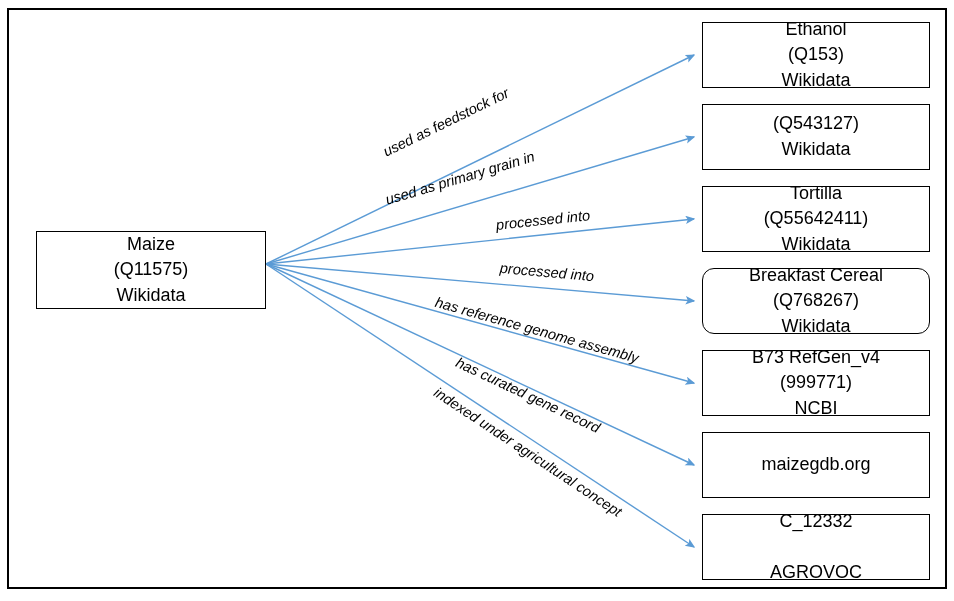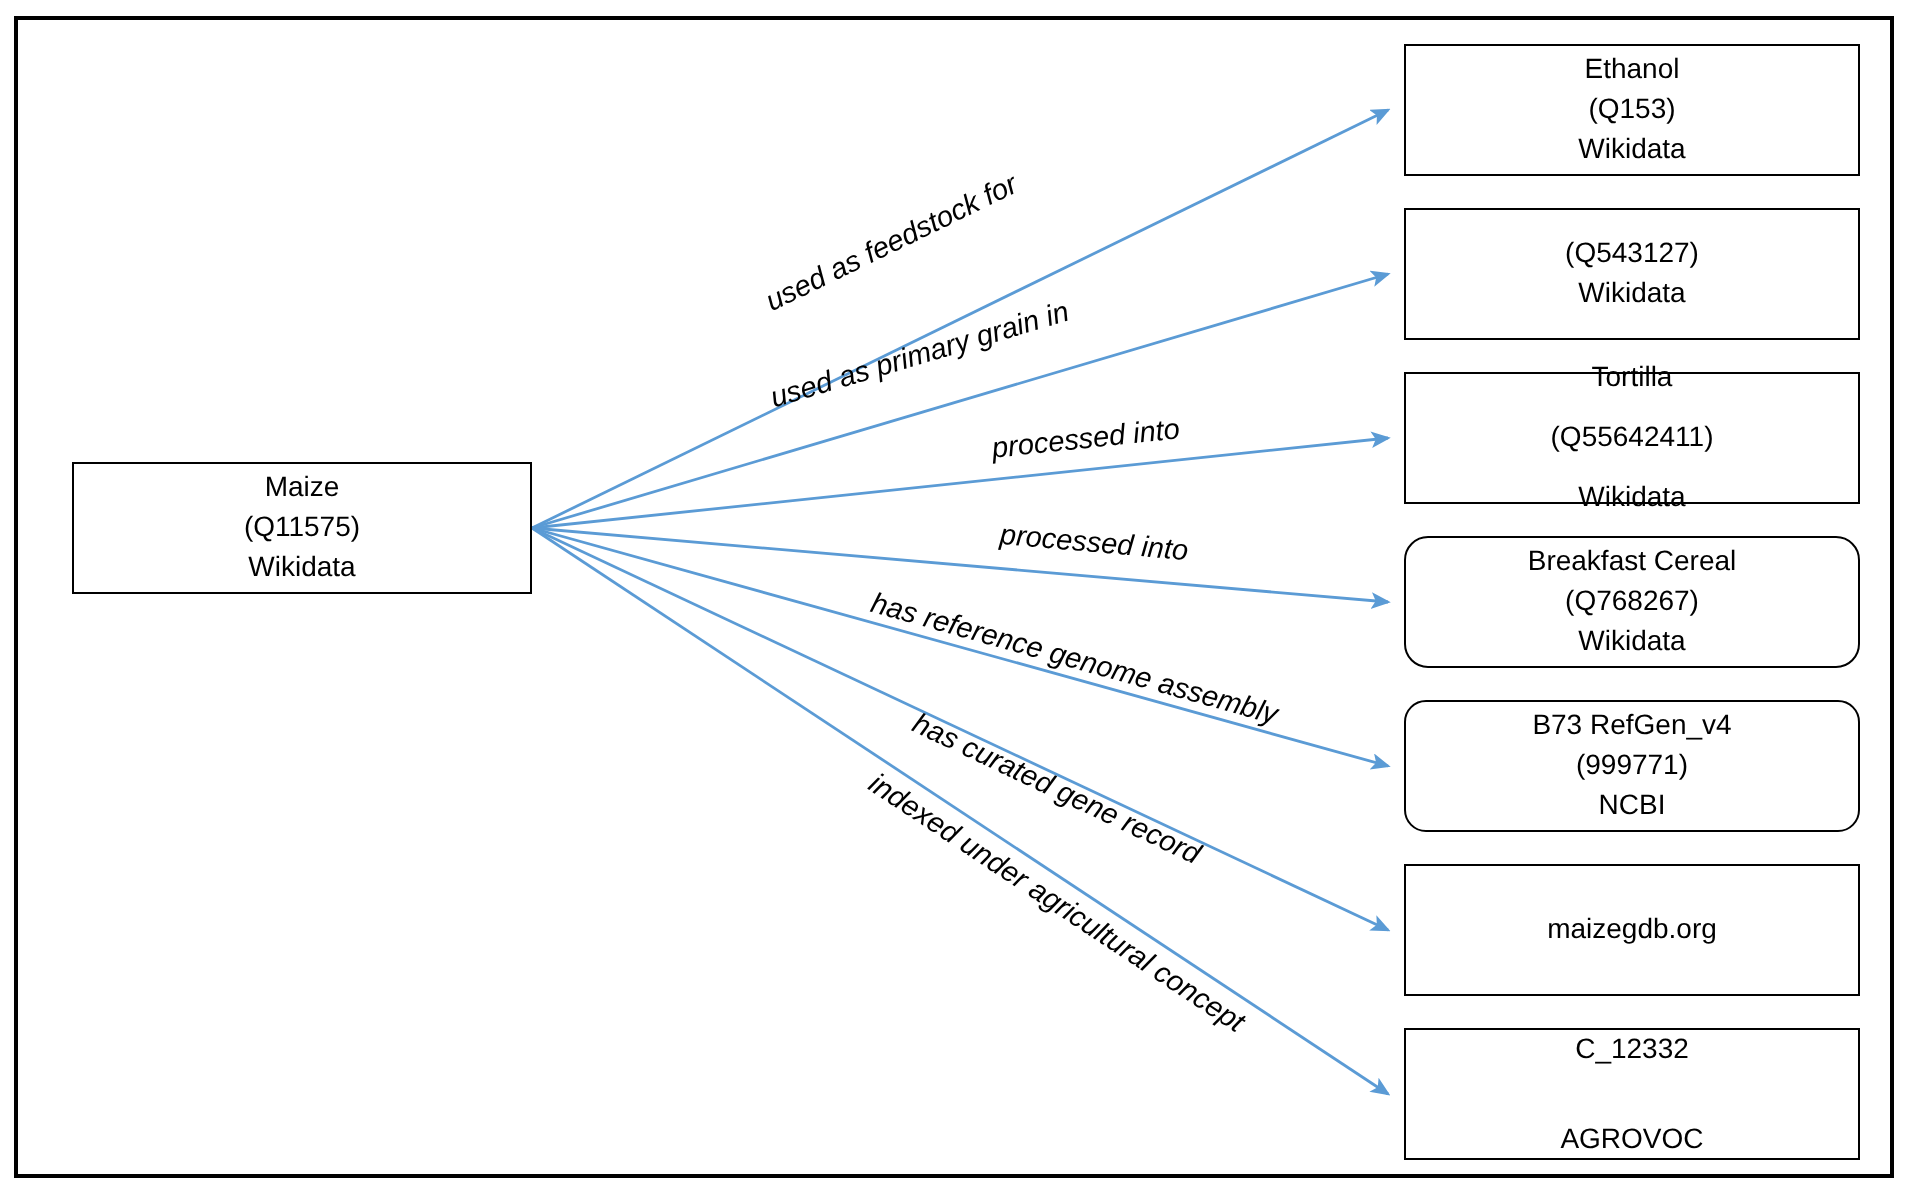--- a/index.html
+++ b/index.html
@@ -36,32 +36,32 @@
   }
   .node {
     position: absolute;
     border: 1.6px solid #000000;
     background: #ffffff;
     box-sizing: border-box;
     display: flex;
     flex-direction: column;
     align-items: center;
     justify-content: center;
-    font-size: 14px;
+    font-size: 18px;
     color: #000000;
     line-height: 1.42;
   }
   .node .line {
     white-space: nowrap;
   }
   #node-source {
     left: 36px;
     top: 231px;
     width: 230px;
-    height: 66px;
+    height: 78px;
   }
   .node-target {
     left: 702px;
     width: 228px;
     height: 66px;
   }
   .edge-label {
     position: absolute;
     font-style: italic;
     font-size: 14.5px;
@@ -105,33 +105,33 @@
     <span class="line">Ethanol</span>
     <span class="line">(Q153)</span>
     <span class="line">Wikidata</span>
   </div>
 
   <div class="node node-target" style="top:104px;">
     <span class="line">(Q543127)</span>
     <span class="line">Wikidata</span>
   </div>
 
-  <div class="node node-target" style="top:186px;gap:10px;">
+  <div class="node node-target" style="top:186px;">
     <span class="line">Tortilla</span>
     <span class="line">(Q55642411)</span>
     <span class="line">Wikidata</span>
   </div>
 
   <div class="node node-target" style="top:268px;border-radius:12px;">
     <span class="line">Breakfast Cereal</span>
     <span class="line">(Q768267)</span>
     <span class="line">Wikidata</span>
   </div>
 
-  <div class="node node-target" style="top:350px;border-radius:11px;">
+  <div class="node node-target" style="top:350px;">
     <span class="line">B73 RefGen_v4</span>
     <span class="line">(999771)</span>
     <span class="line">NCBI</span>
   </div>
 
   <div class="node node-target" style="top:432px;">
     <span class="line">maizegdb.org</span>
   </div>
 
   <div class="node node-target" style="top:514px;gap:25px;">

